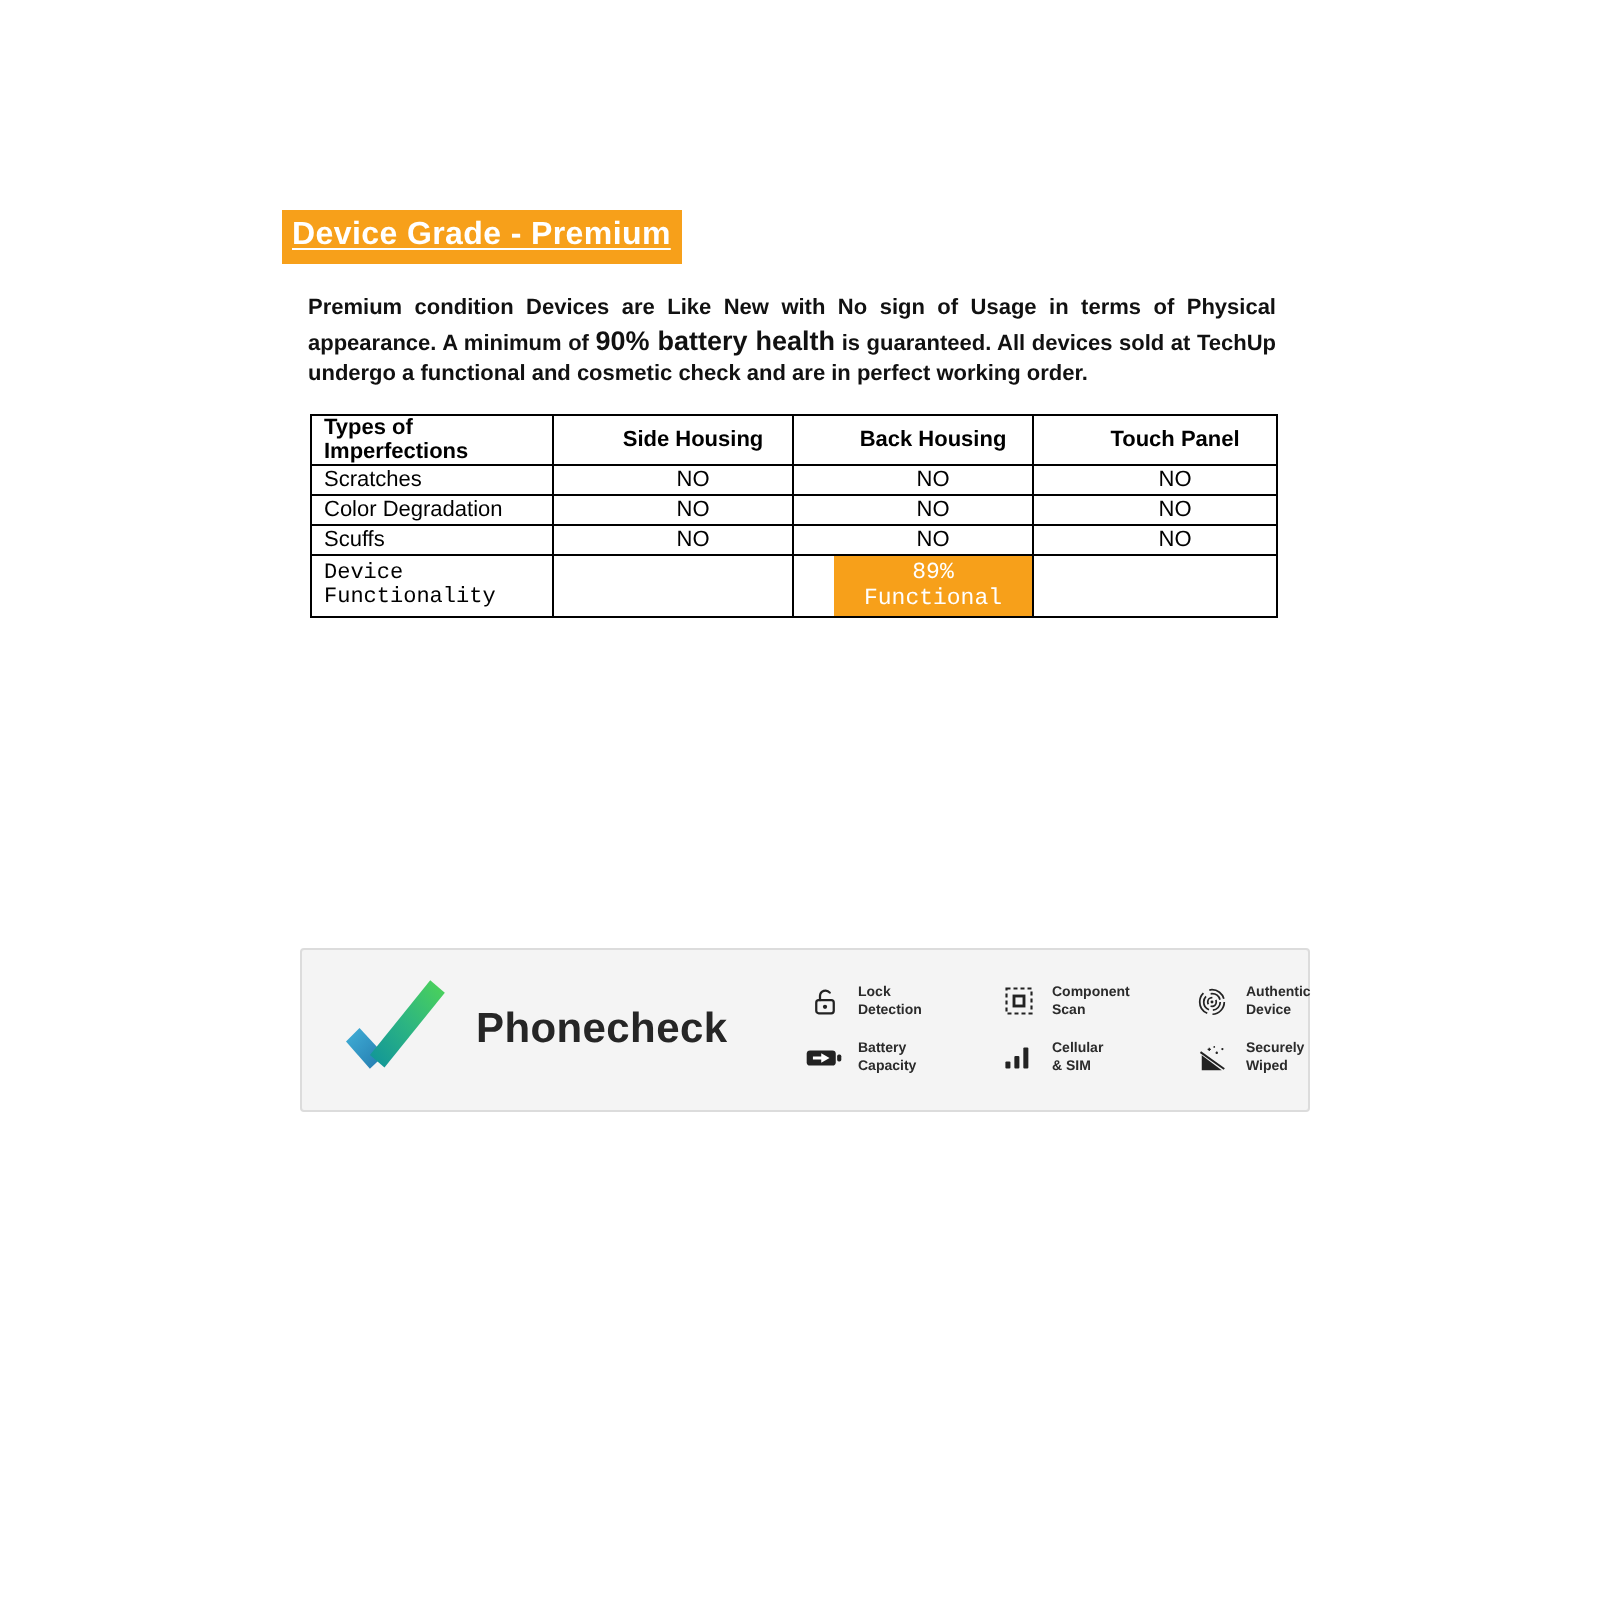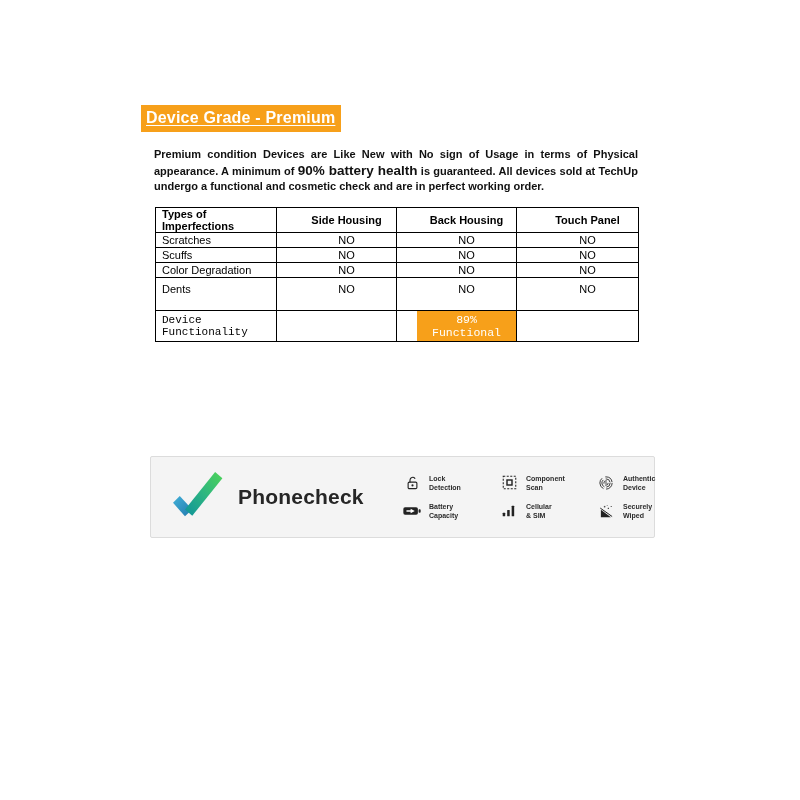--- a/index.html
+++ b/index.html
@@ -52,21 +52,21 @@
   .row-tall td { height:33px; vertical-align:top; padding-top:5px; }
   .row-func   { height:24px;font-family:Liberation Mono, monospace; }
   .func-highlight {
     display:inline-block;
     background:#F7A01A; color:#ffffff;
     font-size:11.5px; padding:2px 4px;
   }
 
   
   .badge {
-    position:absolute; left:150px; top:456px; width:505px; height:82px;
+    position:absolute; left:150px; top:474px; width:505px; height:82px;
     background:#f4f4f4; border:1px solid #dcdcdc; border-radius:2px;
   }
   .logo {
     position:absolute; left:22px; top:0; height:100%;
     display:flex; align-items:center; gap:13px;
   }
   .logo-text .brand {
     font-size:21px; font-weight:bold; color:#262626; letter-spacing:0.2px;
     line-height:1.05;
   }
@@ -112,33 +112,27 @@
       <th>Back Housing</th>
       <th>Touch Panel</th>
     </tr>
     <tr class="row-normal">
       <td>Scratches</td>
       <td>NO</td>
       <td>NO</td>
       <td>NO</td>
     </tr>
     <tr class="row-normal">
+      <td>Color Degradation</td>
+      <td>NO</td>
+      <td>NO</td>
+      <td>NO</td>
+    </tr>
+    <tr class="row-normal">
       <td>Scuffs</td>
-      <td>NO</td>
-      <td>NO</td>
-      <td>NO</td>
-    </tr>
-    <tr class="row-normal">
-      <td>Color Degradation</td>
-      <td>NO</td>
-      <td>NO</td>
-      <td>NO</td>
-    </tr>
-    <tr class="row-tall">
-      <td>Dents</td>
       <td>NO</td>
       <td>NO</td>
       <td>NO</td>
     </tr>
     <tr class="row-func">
       <td>Device Functionality</td>
       <td></td>
       <td><span class="func-highlight" style="background: rgb(247, 160, 26);">89% Functional</span></td>
       <td></td>
     </tr>

